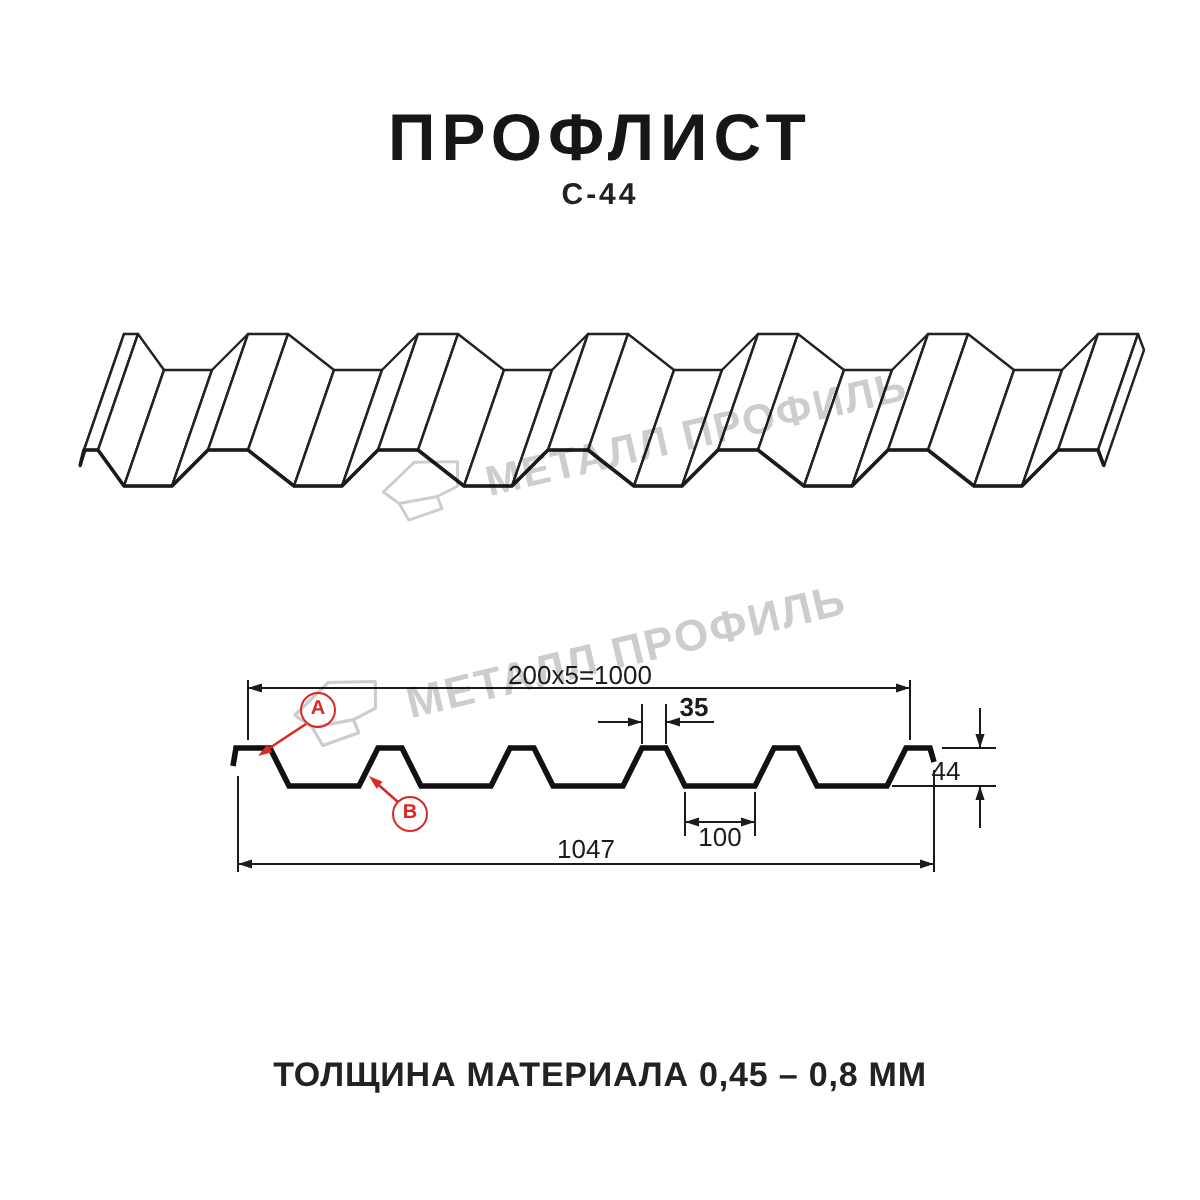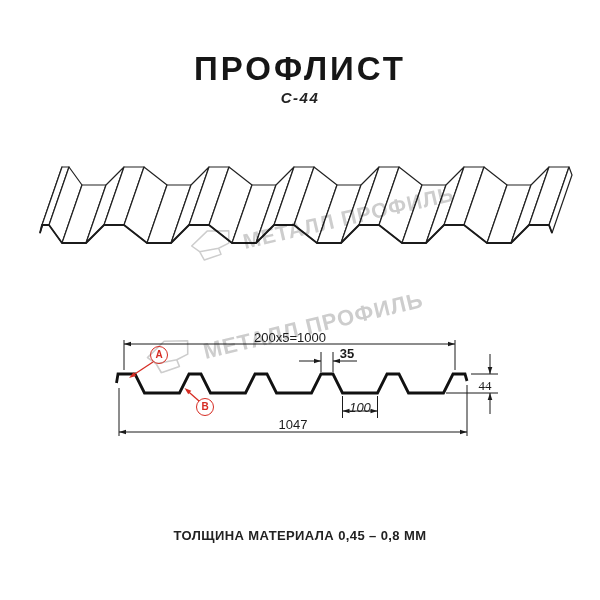--- a/index.html
+++ b/index.html
@@ -7,25 +7,25 @@
     width:600px;height:600px;position:relative;background:#ffffff;overflow:hidden;
     font-family:"Liberation Sans","DejaVu Sans",sans-serif;color:#1b1b1b;
   }
   .abs{position:absolute;}
   .title{
     left:0;right:0;top:50px;text-align:center;
     font-size:33px;font-weight:bold;letter-spacing:3px;color:#161616;
   }
   .subtitle{
     left:0;right:0;top:89px;text-align:center;
-    font-size:15px;font-weight:bold;letter-spacing:1.5px;color:#222;font-style:italic;
+    font-size:15px;font-weight:bold;letter-spacing:1.5px;color:#222;
   }
   .footer{
     left:0;right:0;top:528px;text-align:center;
-    font-size:13px;font-weight:bold;letter-spacing:.4px;color:#222;
+    font-size:17px;font-weight:bold;letter-spacing:.4px;color:#222;
   }
   .dimtext{
     font-size:13px;color:#1b1b1b;white-space:nowrap;transform:translateX(-50%);
   }
   .watermark{
     display:flex;align-items:flex-end;gap:8px;
     mix-blend-mode:multiply;pointer-events:none;
     transform-origin:left bottom;white-space:nowrap;
   }
   .wm-text{
@@ -132,20 +132,20 @@
   <g id="gred">
       <line x1="63" y1="32" x2="41" y2="46.5" stroke="#d62c23" stroke-width="1.3"></line>
       <polygon points="39,48 43.61802419508341,42.25858444862033 46.12336375615253,46.11646906116929" fill="#d62c23"></polygon>
       <line x1="109" y1="71" x2="96.5" y2="60" stroke="#d62c23" stroke-width="1.3"></line>
       <polygon points="94.5,58 101.29190282823757,60.85658116842117 98.27403129488124,64.32824523744593" fill="#d62c23"></polygon>
     </g>
 </svg>
 
 <span class="abs dimtext" style="left:290px;top:330px;">200x5=1000</span>
 <span class="abs dimtext" style="left:347px;top:346px;font-weight:bold;">35</span>
-<span class="abs dimtext" style="left:485px;top:378px;font-family:Liberation Serif, serif;">44</span>
-<span class="abs dimtext" style="left:360px;top:400px;font-style:italic;">100</span>
+<span class="abs dimtext" style="left:473px;top:378px;">44</span>
+<span class="abs dimtext" style="left:360px;top:411px;">100</span>
 <span class="abs dimtext" style="left:293px;top:417px;text-align:center;">1047</span>
 
 <div class="abs marker" style="left:150px;top:346px;">А</div>
 <div class="abs marker" style="left:196px;top:398px;">В</div>
 
 <div class="abs footer">ТОЛЩИНА МАТЕРИАЛА 0,45 – 0,8 ММ</div>
 
 </body></html>

